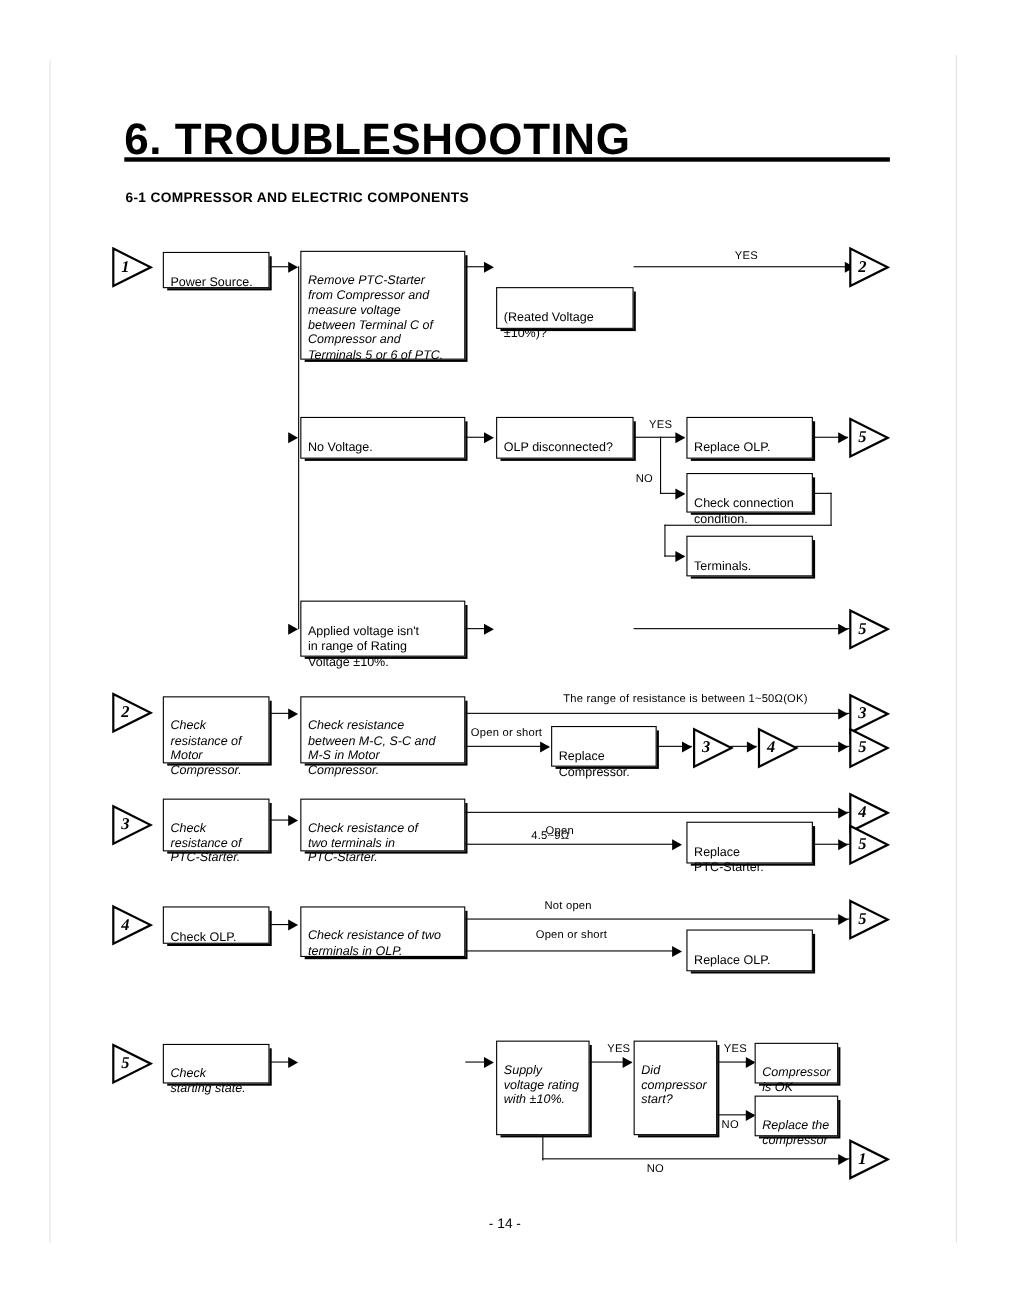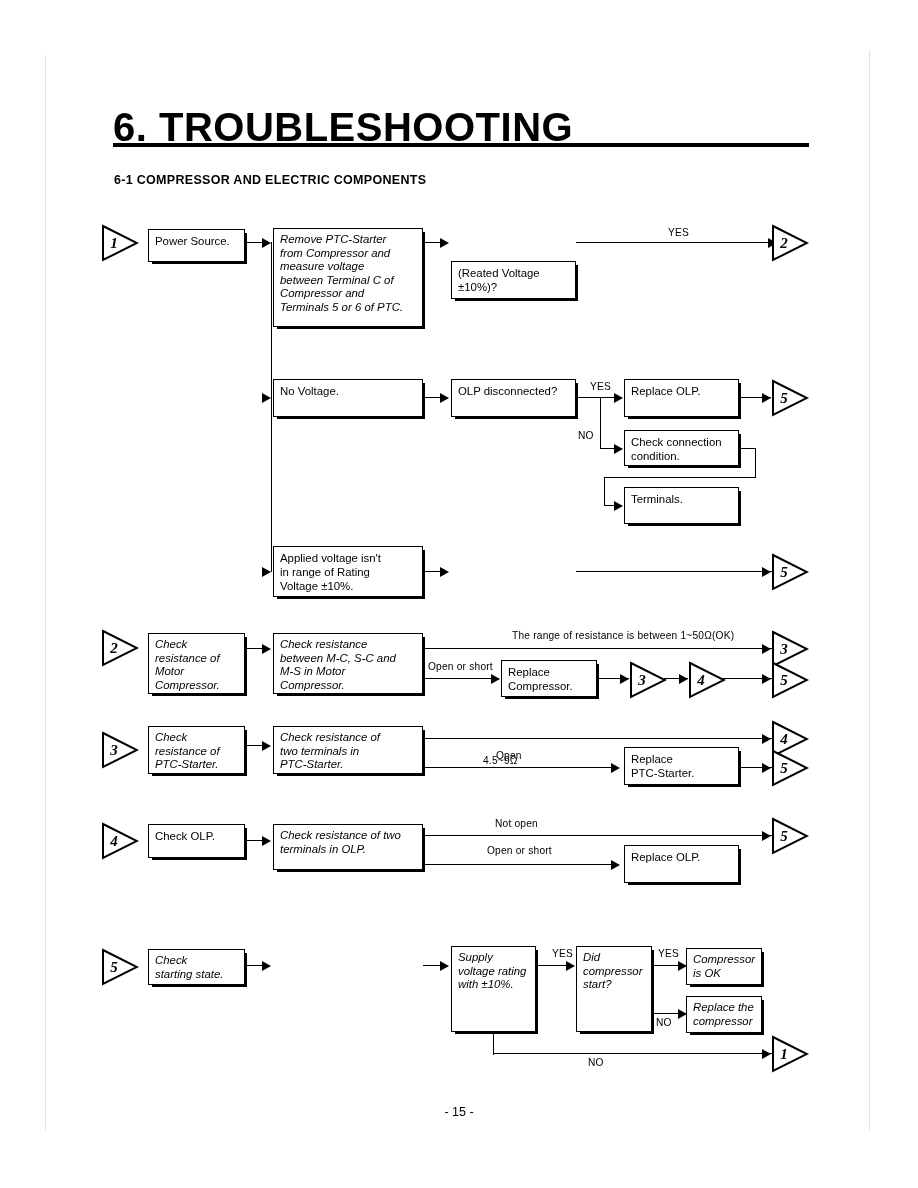--- a/index.html
+++ b/index.html
@@ -35,21 +35,21 @@
   }
 
   
   .box{
     position:absolute;
     box-sizing:border-box;
     border:1.3px solid #000;
     background:#fff;
     font-size:11.4px;
     line-height:14.2px;
-    padding:4px 5px 3px 6px;
+    padding:20px 5px 3px 6px;
     box-shadow:3px 3px 0 -1px #000;
     white-space:pre-line;
   }
   .box.tight{line-height:13.6px;font-style:italic;}
   .line{position:absolute;background:#000;}
   .hline{height:1.4px;}
   .vline{width:1.4px;}
   .lbl{
     position:absolute;font-size:10.2px;letter-spacing:.2px;white-space:nowrap;
   }
@@ -370,15 +370,15 @@
   <div class="line hline" style="left:493px;top:1053px;width:279px;"></div>
   <div class="lbl" style="left:588px;top:1057px;">NO</div>
   <div class="arrow" style="left:762px;top:1049px;"></div>
   <div class="conn" style="left:771px;top:1035px;">
     <svg width="38" height="38" viewBox="0 0 38 38">
         <polygon points="2,2 36,19 2,36" fill="#fff" stroke="#000" stroke-width="2"></polygon>
       </svg>
     <div class="cnum">1</div>
   </div>
 
-  <div class="pagenum">- 15 -</div>
+  <div class="pagenum">- 14 -</div>
 
 </div>
 
 </body></html>

